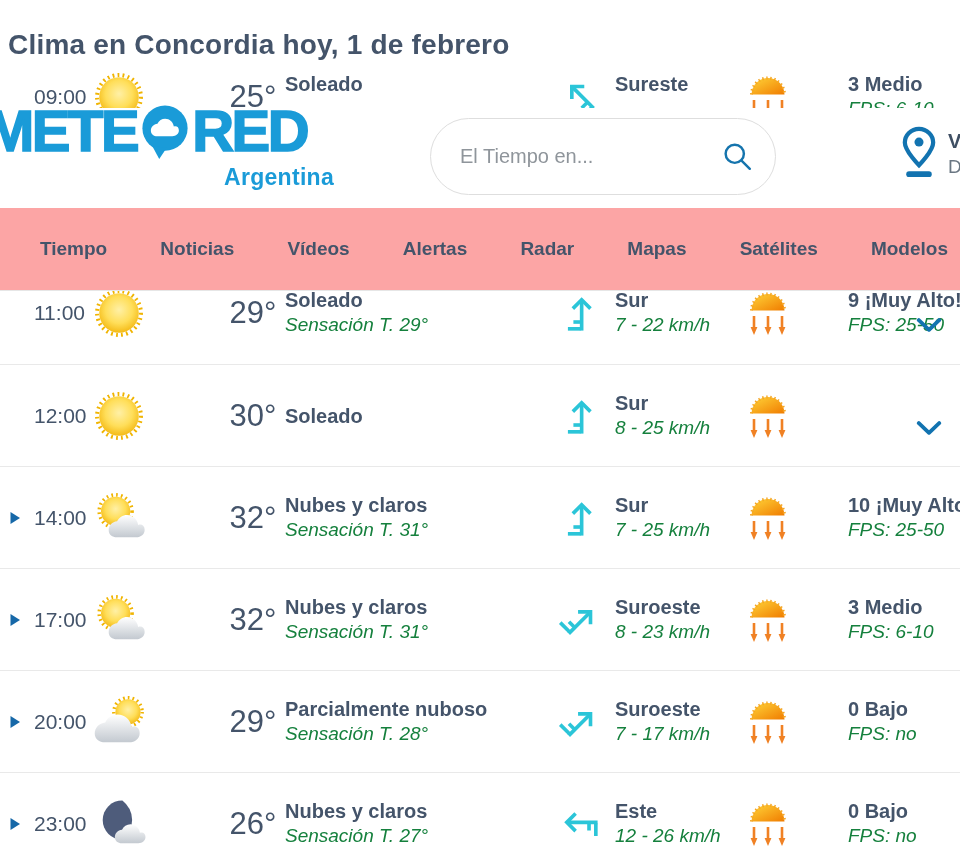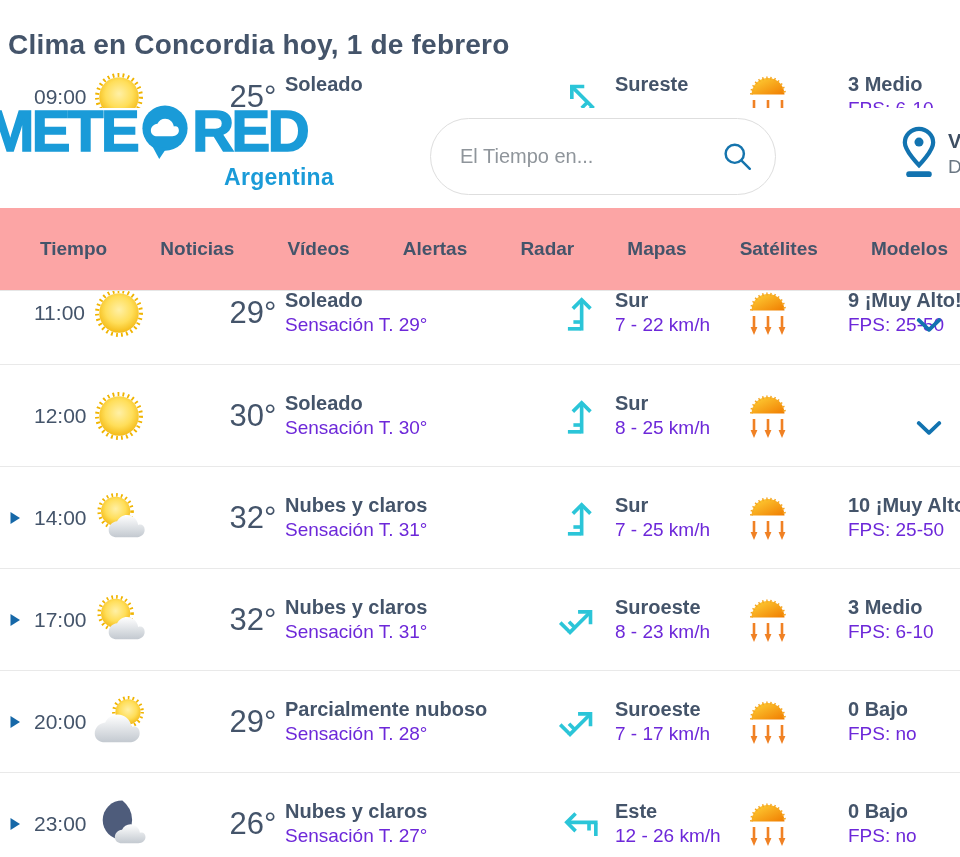--- a/index.html
+++ b/index.html
@@ -16,21 +16,21 @@
   .vc{position:absolute;top:50%;transform:translateY(-50%);}
   .marker{left:10px;width:11px;height:13px;}
   .marker svg{width:11px;height:13px;display:block;}
   .time{left:34px;width:66px;font-size:21px;font-weight:normal;color:#44546A;}
   .wicon{left:92px;width:54px;height:54px;}
   .wicon svg{width:54px;height:54px;display:block;}
   .temp{left:219px;width:68px;text-align:center;font-size:31px;font-weight:normal;color:#44546A;}
   .txt2{white-space:nowrap;}
   .cond{left:285px;width:265px;}
   .l1{font-size:20px;font-weight:bold;color:#44546A;line-height:24px;}
-  .l2{font-size:19px;color:#6d28d9;line-height:26px;min-height:26px;}
+  .l2{font-size:19px;color:#15803d;line-height:26px;min-height:26px;font-style:italic;}
   .warrow{left:558px;width:44px;height:44px;}
   .warrow svg{width:44px;height:44px;display:block;transform-origin:50% 50%;}
   .rot-ne svg{transform:rotate(45deg);}
   .rot-nw svg{transform:rotate(-45deg);}
   .rot-w svg{transform:rotate(-90deg);}
   .wind{left:615px;width:130px;}
   .uvicon{left:746px;width:44px;height:48px;}
   .uvicon svg{width:44px;height:48px;display:block;}
   .uv{left:848px;width:146px;}
   .chev{position:absolute;left:916px;top:calc(50% + 5px);width:26px;height:15px;cursor:pointer;}
@@ -225,21 +225,20 @@
   <div class="row divided" style="top:364px">
     <span class="vc time">12:00</span>
     <span class="vc wicon">
         <svg>
           <use href="#icon-sun"></use>
         </svg>
       </span>
     <span class="vc temp">30°</span>
     <div class="vc cond txt2">
       <div class="l1">Soleado</div>
-      <div class="l2">Sensación T. 30°</div>
     </div>
     <span class="vc warrow">
         <svg>
           <use href="#icon-wind"></use>
         </svg>
       </span>
     <div class="vc wind txt2">
       <div class="l1">Sur</div>
       <div class="l2">8 - 25 km/h</div>
     </div>

